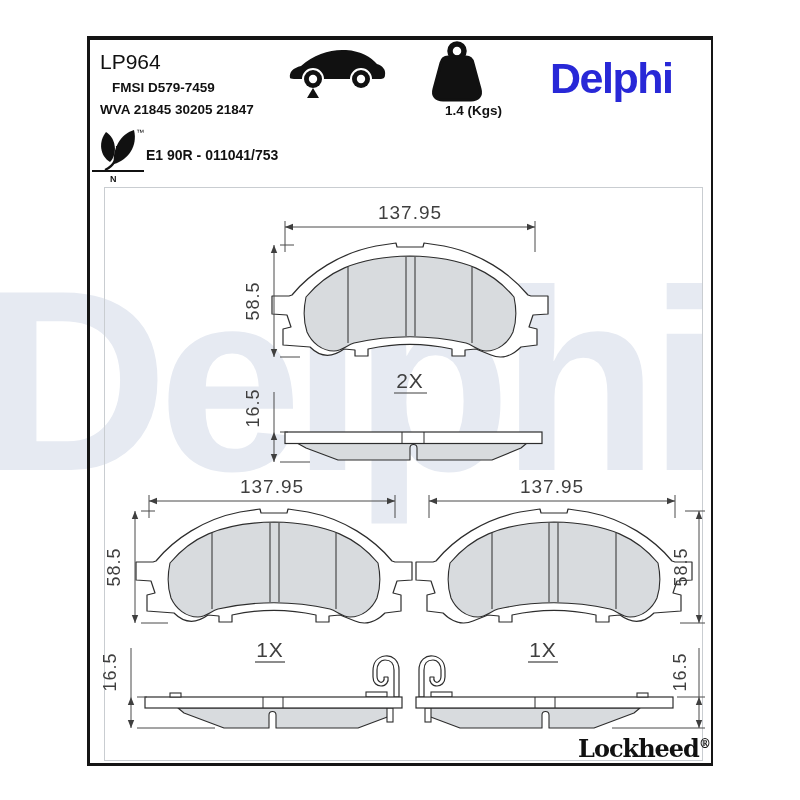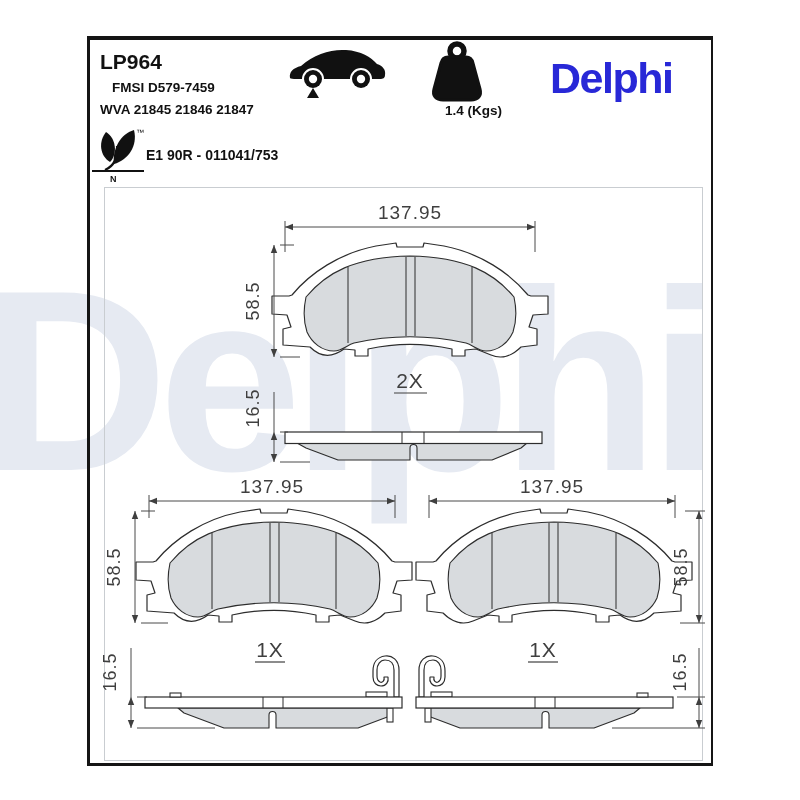--- a/index.html
+++ b/index.html
@@ -11,21 +11,21 @@
              letter-spacing:-10px;color:#E6EAF2;white-space:nowrap;z-index:1;}
   
   .innerbox{left:104px;top:187px;width:597px;height:572px;border:1px solid #C9CDD1;z-index:2;}
   
   .drawsvg{left:0;top:0;z-index:3;}
   
   .frame{left:87px;top:36px;width:626px;height:730px;box-sizing:border-box;
          border-style:solid;border-color:#151515;border-width:4px 2px 3px 3px;
          z-index:5;pointer-events:none;}
   
-  .part{left:100px;top:50px;font-size:21px;font-weight:bold;z-index:4;}
+  .part{left:100px;top:50px;font-size:21px;font-weight:normal;z-index:4;}
   .fmsi{left:100px;top:80px;font-size:13.5px;font-weight:bold;z-index:4;padding-left:12px;}
   .wva{left:100px;top:102px;font-size:13.5px;font-weight:bold;z-index:4;}
   .homolog{left:146px;top:147px;font-size:14px;font-weight:bold;z-index:4;}
   .weightlbl{left:412px;top:103px;width:90px;text-align:right;font-size:13.5px;font-weight:bold;z-index:4;}
   .brand{left:550px;top:54px;width:160px;font-size:43px;font-weight:bold;color:#2828D7;
          letter-spacing:-1.5px;z-index:4;}
   .lockheed{left:578px;top:734px;font-size:24px;font-weight:bold;
             font-family:"DejaVu Serif",serif;letter-spacing:-1px;z-index:4;}
   .lockheed sup{font-size:12px;}
   .icon{z-index:4;}
@@ -137,21 +137,21 @@
       <line x1="699" y1="697" x2="699" y2="728" stroke="#4A4A4A" stroke-width="1" marker-start="url(#arr)" marker-end="url(#arr)"></line>
       <text x="686" y="672" text-anchor="middle" font-size="18" letter-spacing="1" transform="rotate(-90 686 672)">16.5</text>
 
       <text x="543" y="657" text-anchor="middle" font-size="21" letter-spacing="1">1X</text>
       <line x1="528" y1="662" x2="558" y2="662" stroke="#3F3F3F" stroke-width="1.2"></line>
     </g>
   </svg>
 
   <div class="abs part">LP964</div>
   <div class="abs fmsi">FMSI D579-7459</div>
-  <div class="abs wva">WVA 21845 21846 21847</div>
+  <div class="abs wva">WVA 21845 30205 21847</div>
 
   <svg class="abs icon" style="left:90px;top:126px;" width="56" height="58" viewBox="0 0 56 58">
     <path d="M20,36 C10,30 8,16 16,6 C26,12 28,28 20,36 Z" fill="#111"></path>
     <path d="M24,38 C22,24 30,8 44,4 C48,20 38,34 24,38 Z" fill="#111"></path>
     <path d="M15,44 C24,40 28,32 27,20" stroke="#111" stroke-width="2.2" fill="none"></path>
     <line x1="2" y1="45" x2="54" y2="45" stroke="#111" stroke-width="2.2"></line>
     <text x="20" y="56" font-size="9" font-weight="bold" fill="#111" font-family="Liberation Sans, sans-serif">N</text>
     <text x="46" y="9" font-size="8" fill="#111" font-family="Liberation Sans, sans-serif">™</text>
   </svg>
 
@@ -170,15 +170,16 @@
 
   <svg class="abs icon" style="left:425px;top:40px;" width="64" height="64" viewBox="0 0 64 64">
     <circle cx="32" cy="11" r="7" fill="none" stroke="#111" stroke-width="5.5"></circle>
     <path d="M23,17 L41,17 C45,17 47,19 48,23 L55,49 C57,56 53,60 46,60
              L18,60 C11,60 7,56 9,49 L16,23 C17,19 19,17 23,17 Z" fill="#111" stroke="#111" stroke-width="3" stroke-linejoin="round"></path>
   </svg>
   <div class="abs weightlbl">1.4 (Kgs)</div>
 
   <div class="abs brand">Delphi</div>
 
+  <div class="abs lockheed"><span>Lockheed</span><sup>®</sup></div>
 
   <div class="abs frame"></div>
 </div>
 
 </body></html>

